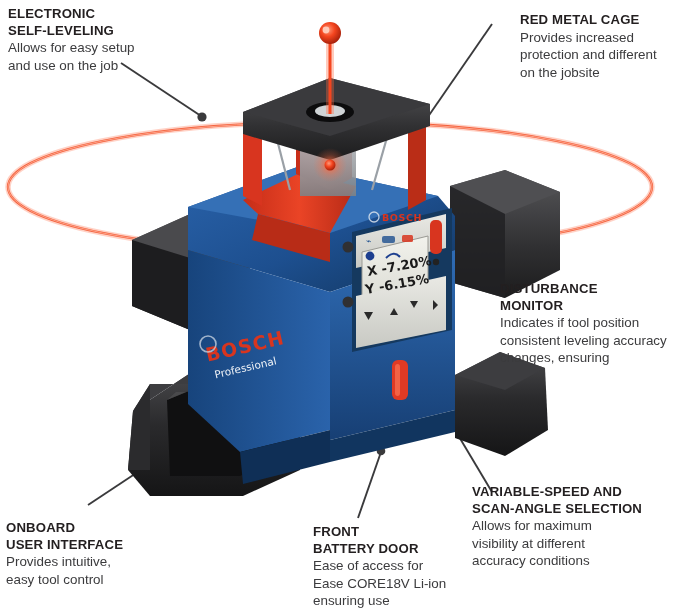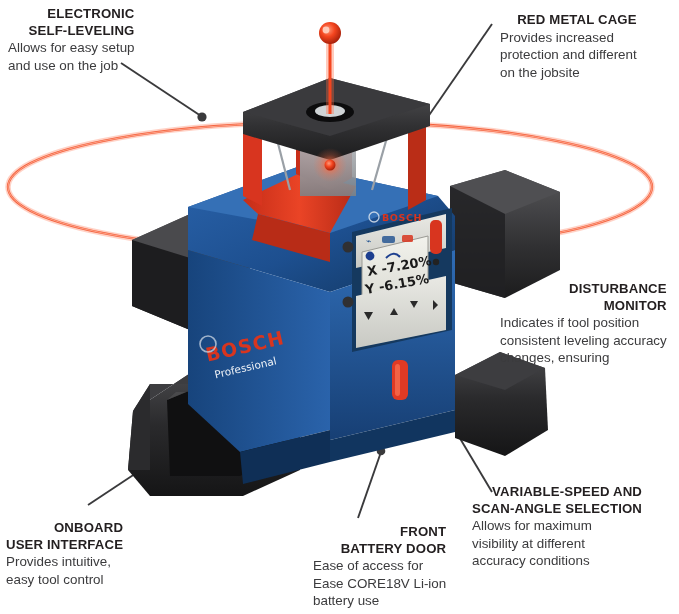--- a/index.html
+++ b/index.html
@@ -15,32 +15,31 @@
   
   .callout{position:absolute;}
   .callout .ttl{
     font-size:13.2px;
     font-weight:bold;
     color:#231f20;
     letter-spacing:.15px;
     line-height:16.5px;
     text-transform:uppercase;
     white-space:nowrap;
-    text-align:right;
   }
   .callout .body{
     font-size:13.4px;
     font-weight:400;
     color:#3b3b3d;
     line-height:17.6px;
     white-space:nowrap;
   }
 
   #c-selfleveling{left:8px;  top:6px;}
-  #c-cage{        left:500px;top:12px;}
+  #c-cage{        left:520px;top:12px;}
   #c-disturb{     left:500px;top:281px;}
   #c-variable{    left:472px;top:484px;}
   #c-battery{     left:313px;top:524px;}
   #c-onboard{     left:6px;  top:497px;margin-top:23px;}
 
   
   #art{position:absolute;left:0;top:0;width:679px;height:614px;}
 </style>
 </head>
 <body>
@@ -269,21 +268,21 @@
     <div class="body">Allows for maximum</div>
     <div class="body">visibility at different</div>
     <div class="body">accuracy conditions</div>
   </div>
 
   <div class="callout" id="c-battery">
     <div class="ttl">FRONT</div>
     <div class="ttl">BATTERY DOOR</div>
     <div class="body">Ease of access for</div>
     <div class="body">Ease CORE18V Li-ion</div>
-    <div class="body">battery use</div>
+    <div class="body">ensuring use</div>
   </div>
 
   <div class="callout" id="c-onboard">
     <div class="ttl">ONBOARD</div>
     <div class="ttl">USER INTERFACE</div>
     <div class="body">Provides intuitive,</div>
     <div class="body">easy tool control</div>
   </div>
 
 </div>

